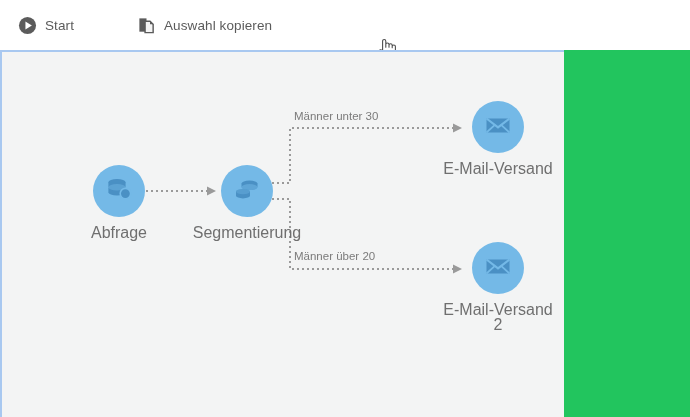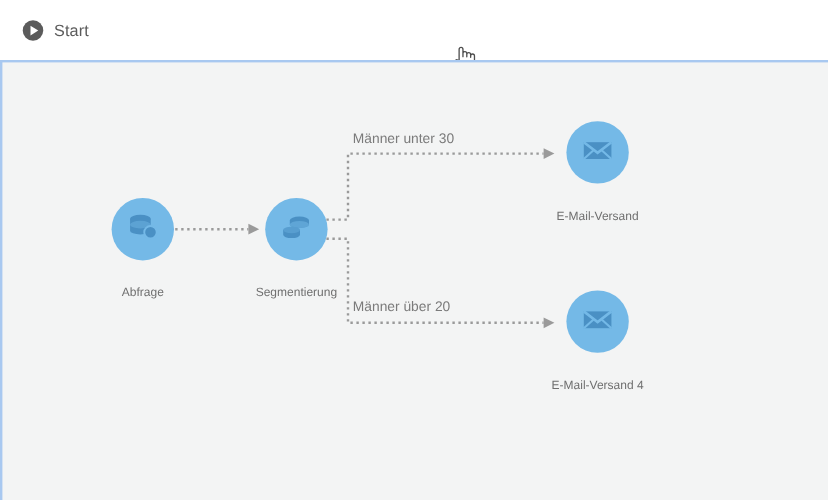--- a/index.html
+++ b/index.html
@@ -38,39 +38,39 @@
     letter-spacing: .1px;
   }
   .tb-gap-1 { width: 34px; }
   .tb-gap-2 { width: 28px; }
   .tb-gap-3 { width: 30px; }
   .tb-gap-4 { width: 30px; }
 
   
   .canvas {
     position: absolute; left: 0; top: 50px;
-    width: 690px; height: 367px;
+    width: 564px; height: 367px;
     background: #f3f4f4;
     border-top: 2px solid #a8c8f0;
     border-left: 2px solid #a8c8f0;
     overflow: hidden;
   }
   .canvas-inner { position: absolute; inset: 0; }
 
   
   .node { position: absolute; width: 120px; text-align: center; }
   .node .circle {
     width: 52px; height: 52px; border-radius: 50%;
     background: #74b9e7;
     margin: 0 auto;
     display: flex; align-items: center; justify-content: center;
   }
   .node .node-label {
-    margin-top: 20px;
-    font-size: 10px;
+    margin-top: 8px;
+    font-size: 16px;
     color: #6f6f6f;
     line-height: 15px;
   }
 
   #node-abfrage      { left: 57px;  top: 113px; }
   #node-segment      { left: 185px; top: 113px; }
   #node-mail-1       { left: 436px; top: 49px;  }
   #node-mail-2       { left: 436px; top: 190px; }
 
   
@@ -103,20 +103,30 @@
         </svg>
       </span>
       <span class="tb-label">Start</span>
     </div>
 
     <div class="tb-gap-1"></div>
 
 
     <div class="tb-gap-2"></div>
 
+    <div class="tb-item">
+      <span class="tb-icon">
+        <svg width="19" height="19" viewBox="0 0 20 20">
+          <rect x="2.5" y="2.5" width="7.5" height="14" fill="#5b5b5b"></rect>
+          <path d="M8.5,5.5 h5.2 l3.3,3.3 v8.7 h-8.5 z" fill="#f4f4f4" stroke="#5b5b5b" stroke-width="1.5" stroke-linejoin="miter"></path>
+          <polygon points="13.7,5.5 17,8.8 13.7,8.8" fill="#5b5b5b"></polygon>
+        </svg>
+      </span>
+      <span class="tb-label">Auswahl kopieren</span>
+    </div>
 
     <div class="tb-gap-3"></div>
 
 
     <div class="tb-gap-4"></div>
 
 
   </div>
 
   <div class="cursor">
@@ -198,19 +208,19 @@
           <span>
             <svg width="28" height="28" viewBox="0 0 28 28">
               <rect x="2.5" y="7.5" width="23" height="14" fill="#4a90c4"></rect>
               <polyline points="2.5,7.5 14,16.4 25.5,7.5" fill="none" stroke="#74b9e7" stroke-width="2.2"></polyline>
               <polyline points="2.5,21.5 10.6,14.2" fill="none" stroke="#74b9e7" stroke-width="1.8"></polyline>
               <polyline points="25.5,21.5 17.4,14.2" fill="none" stroke="#74b9e7" stroke-width="1.8"></polyline>
             </svg>
           </span>
         </div>
         <div class="node-label">E-Mail-Versand
-4</div>
+2</div>
       </div>
 
     </div>
   </div>
 
 </div>
 
 </body></html>

